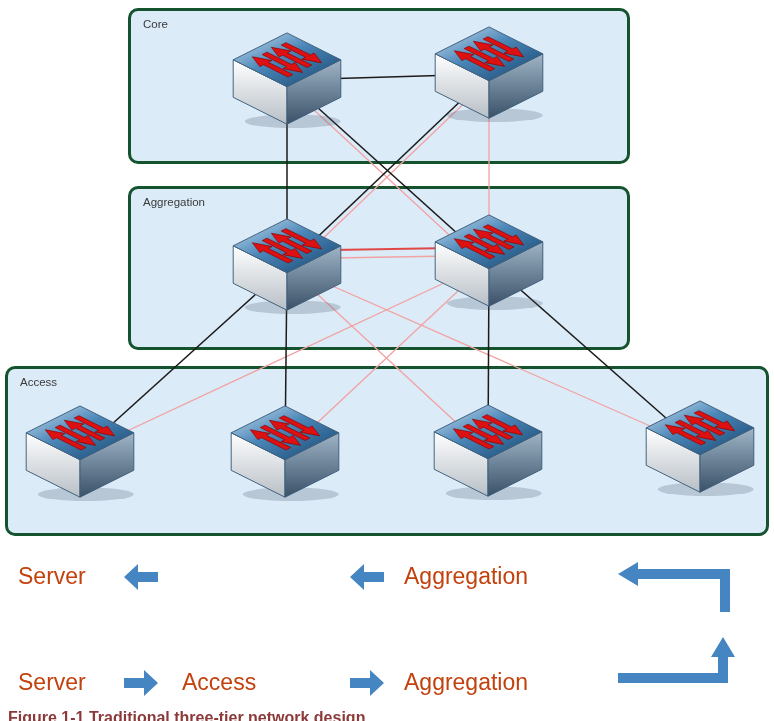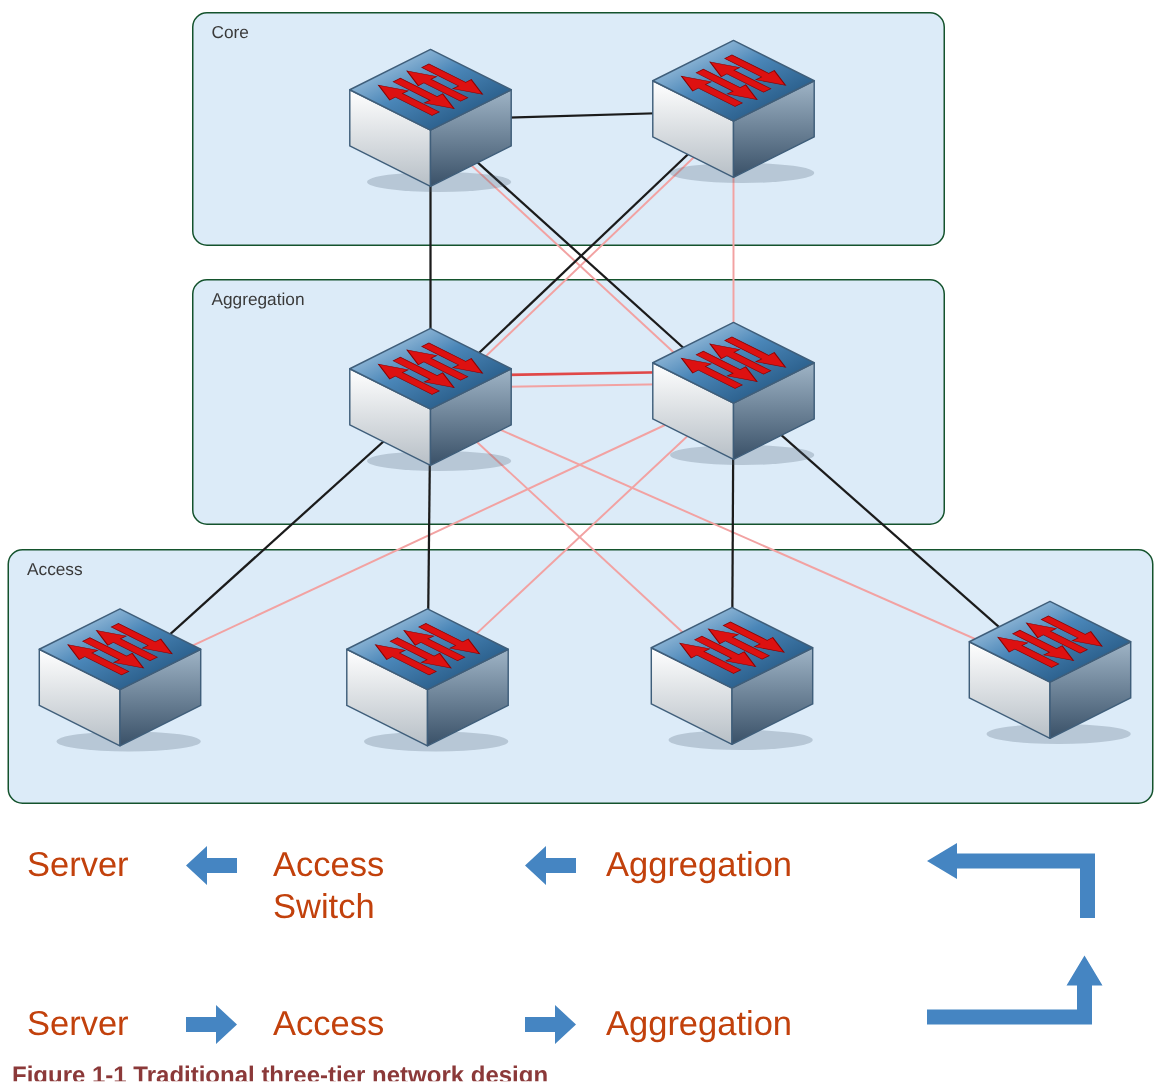--- a/index.html
+++ b/index.html
@@ -1,20 +1,20 @@
 <!DOCTYPE html>
 <html><head>
 <meta charset="utf-8">
 <style>
   * { margin:0; padding:0; box-sizing:border-box; }
   html,body { background:#ffffff; font-family:"Liberation Sans", sans-serif; }
   .stage { position:relative; width:774px; height:721px; overflow:hidden; background:#ffffff; }
 
   
-  .layer { position:absolute; background:#dcebf8; border:1px solid #14532d; border-radius:10px; }
+  .layer { position:absolute; background:#dcebf8; border:3px solid #14532d; border-radius:10px; }
   .layer-core   { left:128px; top:8px;   width:502px; height:156px; }
   .layer-agg    { left:128px; top:186px; width:502px; height:164px; }
   .layer-access { left:5px;   top:366px; width:764px; height:170px; }
   .layer-label  { position:absolute; left:12px; top:7px; font-size:11.5px; color:#3a3a3a; }
 
   
   .links { position:absolute; left:0; top:0; pointer-events:none; }
   .link-backup       { stroke:#f2a2a2; stroke-width:1.3; }
   .link-primary      { stroke:#1b1b1b; stroke-width:1.5; }
   .link-interconnect { stroke:#e04848; stroke-width:1.8; }
@@ -153,21 +153,20 @@
   <div class="switch" style="left: 641px; top: 399px;">
     <svg viewBox="0 0 120 102">
         <use href="#switch-glyph"></use>
       </svg>
   </div>
 
   <div class="lg-text t-server1">Server</div>
   <svg class="lg-arrow a-l1" viewBox="0 0 34 26">
     <polygon points="0,13 14,0 14,8 34,8 34,18 14,18 14,26"></polygon>
   </svg>
-  <div class="lg-text t-accsw t-wrap">Access Switch</div>
   <svg class="lg-arrow a-l2" viewBox="0 0 34 26">
     <polygon points="0,13 14,0 14,8 34,8 34,18 14,18 14,26"></polygon>
   </svg>
   <div class="lg-text t-agg1">Aggregation</div>
   <svg class="bent bent-top" viewBox="0 0 132 58">
     <polygon points="2,14 22,2 22,9 114,9 114,52 104,52 104,19 22,19 22,26"></polygon>
   </svg>
 
   <div class="lg-text t-server2">Server</div>
   <svg class="lg-arrow a-r1" viewBox="0 0 34 26">

